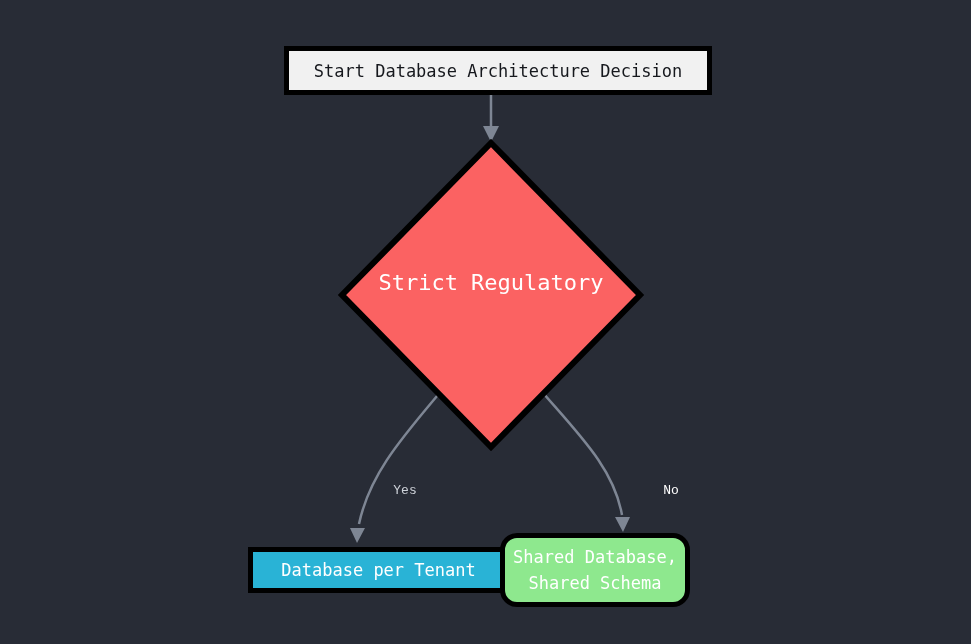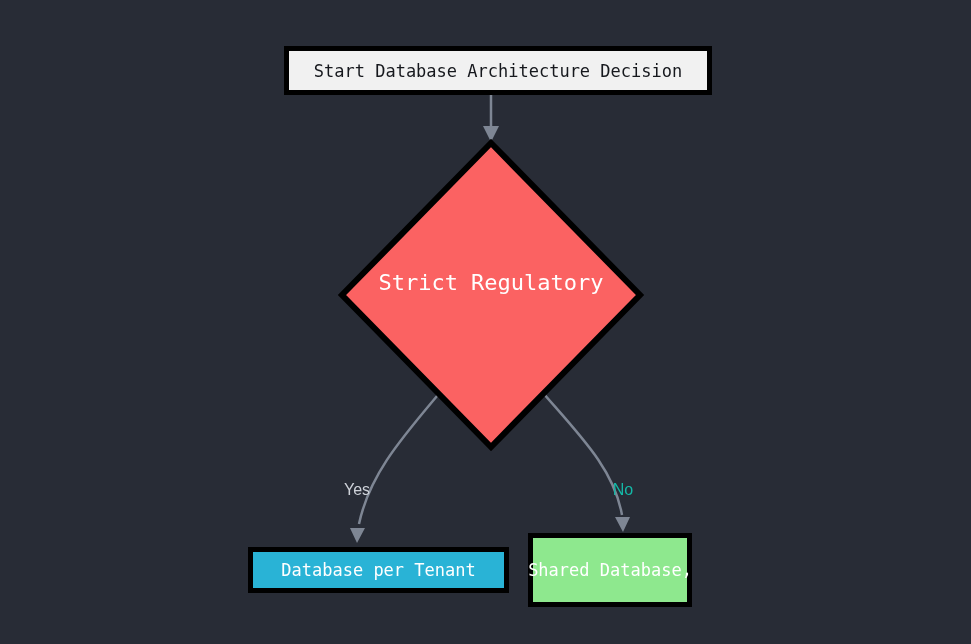--- a/index.html
+++ b/index.html
@@ -23,35 +23,36 @@
     flex-direction: column;
     align-items: center;
     justify-content: center;
     text-align: center;
     font-size: 17px;
     line-height: 26px;
     white-space: nowrap;
   }
   .node-start   { left: 284px; top: 36px;  width: 428px; height: 49px; margin-top: 10px; }
   .node-blue    { left: 248px; top: 547px; width: 261px; height: 46px; }
-  .node-green   { left: 528px; top: 533px; width: 164px; height: 74px; }
+  .node-green   { left: 500px; top: 533px; width: 190px; height: 74px; border-radius: 17px; }
   .diamond-label {
     position: absolute;
     left: 341px; top: 270px;
     width: 300px;
     text-align: center;
     font-size: 22px;
     line-height: 26px;
     white-space: nowrap;
   }
   .edge-label {
     position: absolute;
     transform: translate(-50%, -50%);
-    font-family: Liberation Sans, sans-serif;
-    font-size: 16px;
+    font-family: Liberation Mono, monospace;
+    font-size: 13px;
+    margin-left: 48px;
   }
   .edge-label-yes { left: 357px; top: 490px; }
   .edge-label-no  { left: 623px; top: 490px; }
 </style>
 </head>
 <body>
 
 <div class="canvas" style="background-color: rgb(40, 44, 54);">
 
   <svg class="edge-layer" viewBox="0 0 971 644" xmlns="http://www.w3.org/2000/svg">
@@ -71,23 +72,24 @@
   <div class="node node-start" style="background-color: rgb(241, 241, 241); color: rgb(22, 24, 29);">
     <span>Start Database Architecture Decision</span>
   </div>
 
   <div class="diamond-label" style="color: rgb(255, 255, 255);">
     <div>Strict Regulatory</div>
   </div>
 
   <div class="edge-label edge-label-yes" style="color: rgb(206, 210, 217);">Yes</div>
 
-  <div class="edge-label edge-label-no" style="color: #14b8a6;">No</div>
+  <div class="edge-label edge-label-no" style="color: #ffffff;">No</div>
 
   <div class="node node-blue" style="background-color: rgb(41, 179, 214); color: rgb(255, 255, 255);">
     <span>Database per Tenant</span>
   </div>
 
   <div class="node node-green" style="background-color: rgb(142, 232, 142); color: rgb(255, 255, 255);">
     <span>Shared Database,</span>
+    <span>Shared Schema</span>
   </div>
 
 </div>
 
 </body></html>

